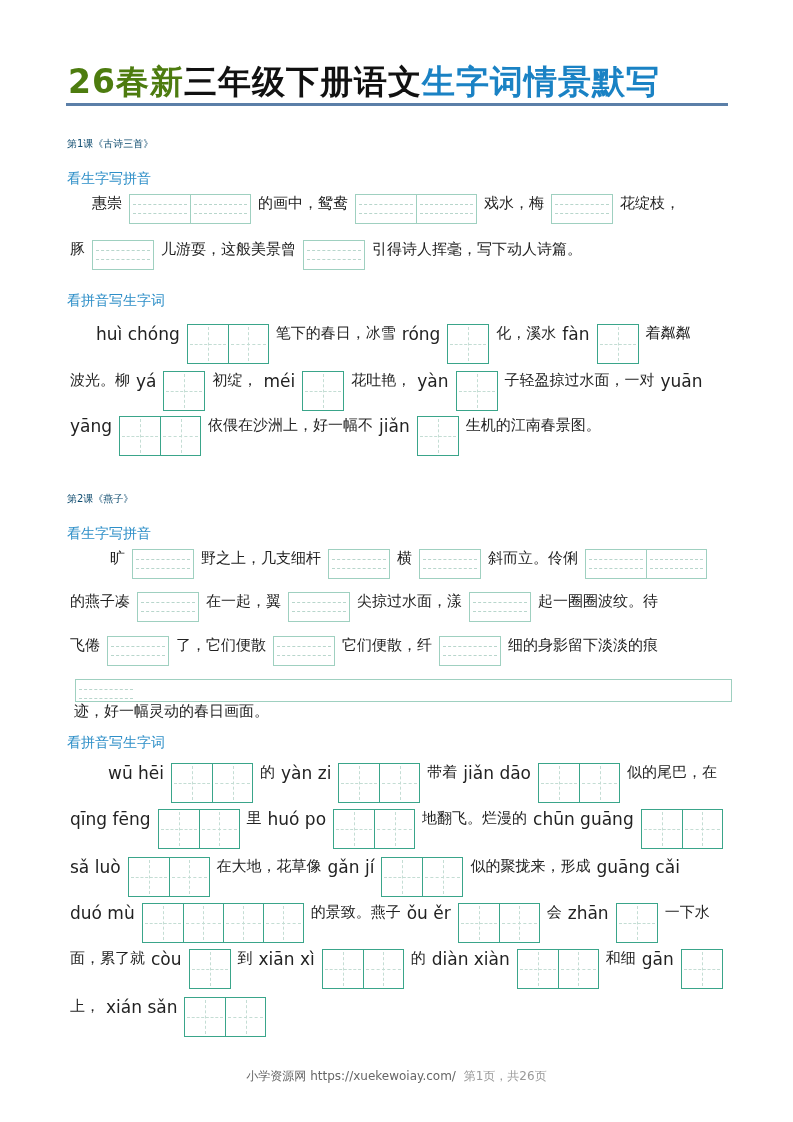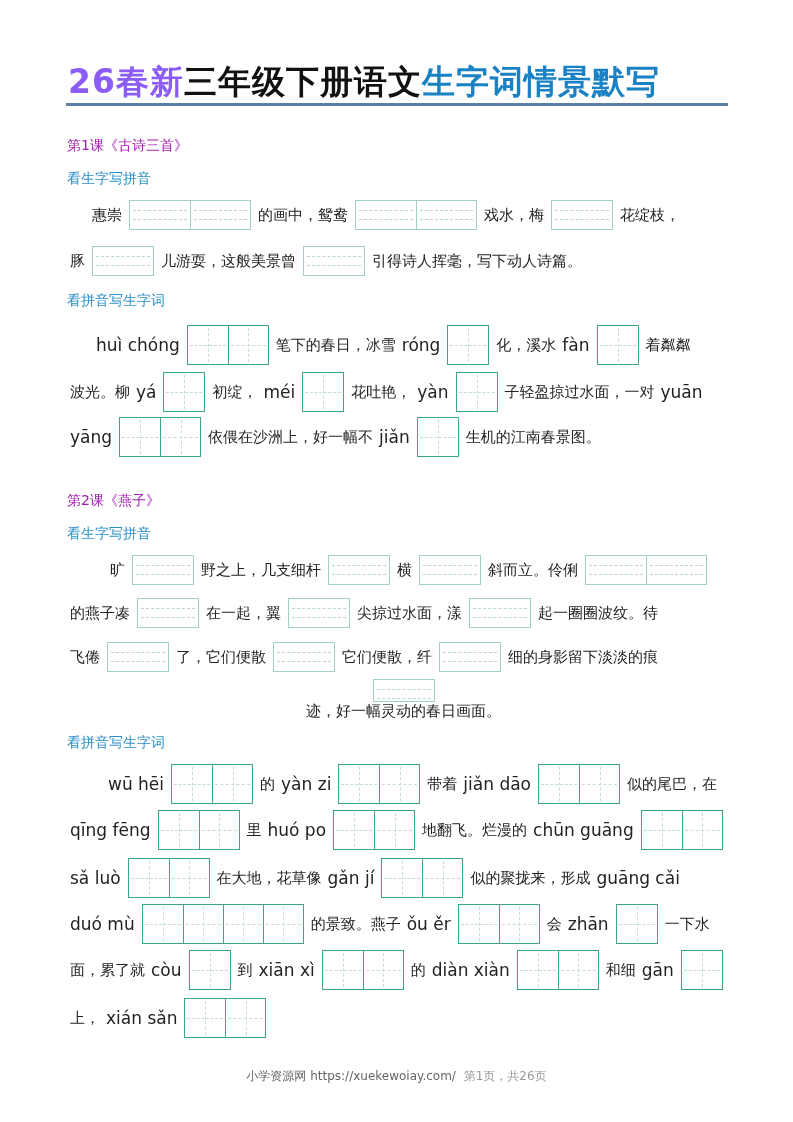--- a/index.html
+++ b/index.html
@@ -1,31 +1,31 @@
 <!DOCTYPE html>
 <html><head>
 <meta charset="utf-8">
 <style>
   html, body { margin:0; padding:0; background:#ffffff; }
   body { width:793px; height:1122px; position:relative; overflow:hidden;
          font-family:"DejaVu Serif", serif; color:#222; }
   .title { position:absolute; left:68px; top:60px; width:660px; height:44px;
            font-family:"DejaVu Sans", sans-serif; font-size:33px; font-weight:bold;
            white-space:nowrap; letter-spacing:1px; }
-  .title .red { color:#8b5cf6; }
+  .title .red { color:#4d7c0f; }
   .title .black { color:#111; }
   .title .blue { color:#1a82c4; }
   .title-rule { position:absolute; left:66px; top:103px; width:662px; height:3px;
                 background:#5b7fa8; }
   .lesson { position:absolute; left:67px; font-family:"DejaVu Sans", sans-serif;
-            font-size:14px; color:#a21caf; }
+            font-size:10px; color:#0c4a6e; }
   .sub { position:absolute; left:67px; font-family:"DejaVu Sans", sans-serif;
          font-size:14px; color:#2e8fc8; }
   .line { position:absolute; left:67px; width:665px; height:42px; display:flex;
-          align-items:center; white-space:nowrap; font-size:15px; }
+          white-space:nowrap; font-size:15px; }
   .txt { font-family:"DejaVu Serif", serif; font-size:15px; color:#222; margin:0 3px; }
   .py { font-family:"DejaVu Sans", sans-serif; font-size:17px; color:#222; margin:0 3px; }
   
   .pybox { display:inline-flex; height:30px; border:1px solid #9fd0c0; margin:0 4px; box-sizing:border-box; }
   .pycell { width:60px; height:100%; position:relative; box-sizing:border-box; }
   .pycell + .pycell { border-left:1px solid #9fd0c0; }
   .pycell::before, .pycell::after { content:""; position:absolute; left:3px; right:3px;
            border-top:1px dashed #b8d6cc; }
   .pycell::before { top:9px; }
   .pycell::after { top:18px; }

